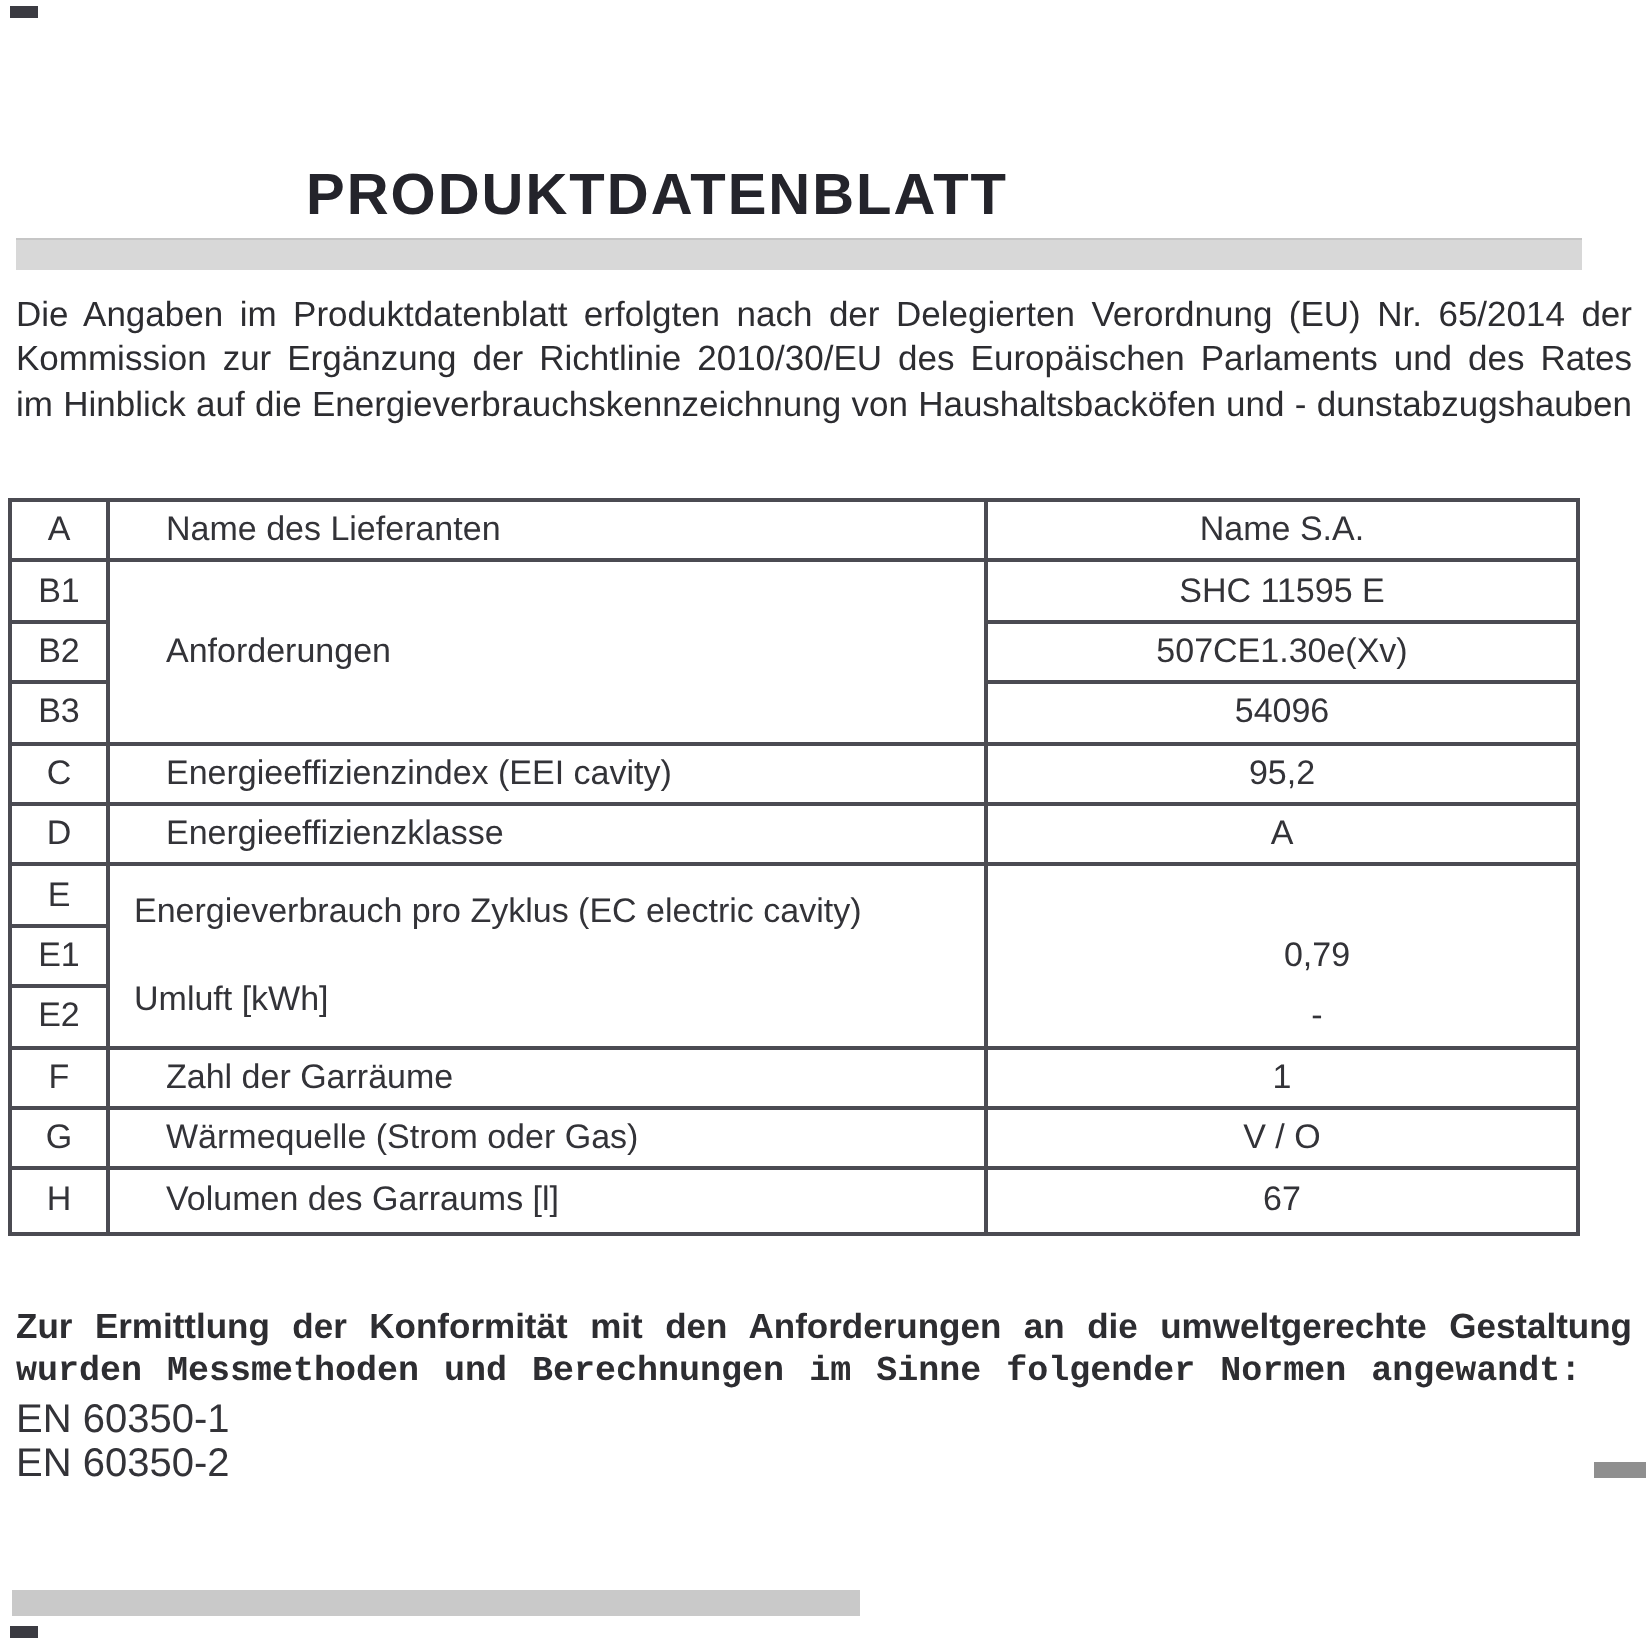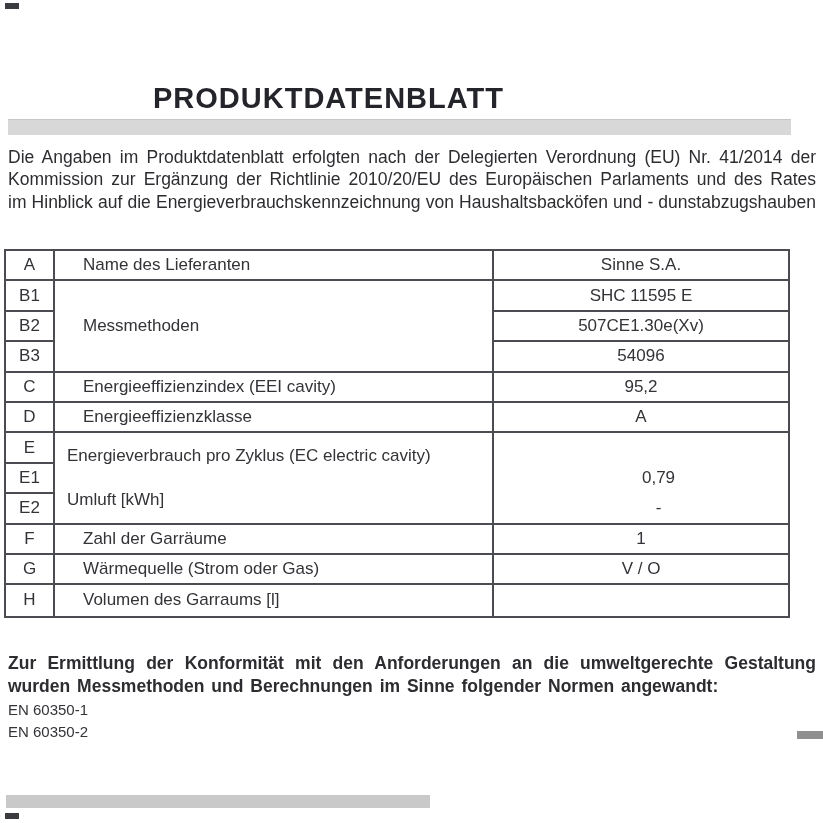--- a/index.html
+++ b/index.html
@@ -53,45 +53,45 @@
   .span3{grid-row-end:span 3;}
   .last{border-bottom:none;}
   .stack{flex-direction:column;align-items:stretch;padding:0;}
   .stack .ln{flex:1;display:flex;align-items:center;}
   .stack.lbl .ln{padding-left:12px;}
   .stack.val .ln{justify-content:center;padding-left:35px;}
 
   
   .footer-para{left:8px;top:652px;width:808px;font-size:17.5px;font-weight:700;color:#2d2d31;}
   .footer-para .l1{text-align:justify;text-align-last:justify;line-height:23px;}
-  .footer-para .l2{line-height:23px;word-spacing:2px;}
-  .norm{left:8px;width:300px;font-size:15px;font-weight:400;color:#333338;line-height:22px;}
+  .footer-para .l2{line-height:23px;word-spacing:2px;font-family:Liberation Mono, monospace;}
+  .norm{left:8px;width:300px;font-size:20px;font-weight:400;color:#333338;line-height:22px;}
 </style>
 </head>
 <body>
 
 <div class="abs mark-dark" style="left:5px;top:3px;width:14px;height:6px;"></div>
 
 <div class="abs title">PRODUKTDATENBLATT</div>
 <div class="abs bar-light" style="left:8px;top:119px;width:783px;height:16px;"></div>
 
 <div class="abs intro">
-  <div class="jline">Die Angaben im Produktdatenblatt erfolgten nach der Delegierten Verordnung (EU) Nr. 41/2014 der</div>
-  <div class="jline">Kommission zur Ergänzung der Richtlinie 2010/20/EU des Europäischen Parlaments und des Rates</div>
+  <div class="jline">Die Angaben im Produktdatenblatt erfolgten nach der Delegierten Verordnung (EU) Nr. 65/2014 der</div>
+  <div class="jline">Kommission zur Ergänzung der Richtlinie 2010/30/EU des Europäischen Parlaments und des Rates</div>
   <div class="jline">im Hinblick auf die Energieverbrauchskennzeichnung von Haushaltsbacköfen und - dunstabzugshauben</div>
 </div>
 
 <div class="abs sheet-table">
 
   <div class="cell c1 r1">A</div>
   <div class="cell c2 r1">Name des Lieferanten</div>
-  <div class="cell c3 r1">Sinne S.A.</div>
+  <div class="cell c3 r1">Name S.A.</div>
 
   <div class="cell c1 r2">B1</div>
-  <div class="cell c2 r2 span3">Messmethoden</div>
+  <div class="cell c2 r2 span3">Anforderungen</div>
   <div class="cell c3 r2">SHC 11595 E</div>
   <div class="cell c1 r3">B2</div>
   <div class="cell c3 r3">507CE1.30e(Xv)</div>
   <div class="cell c1 r4">B3</div>
   <div class="cell c3 r4">54096</div>
 
   <div class="cell c1 r5">C</div>
   <div class="cell c2 r5">Energieeffizienzindex (EEI cavity)</div>
   <div class="cell c3 r5">95,2</div>
 
@@ -115,20 +115,21 @@
   <div class="cell c1 r10">F</div>
   <div class="cell c2 r10">Zahl der Garräume</div>
   <div class="cell c3 r10">1</div>
 
   <div class="cell c1 r11">G</div>
   <div class="cell c2 r11">Wärmequelle (Strom oder Gas)</div>
   <div class="cell c3 r11">V / O</div>
 
   <div class="cell c1 r12 last">H</div>
   <div class="cell c2 r12 last">Volumen des Garraums [l]</div>
+  <div class="cell c3 r12 last">67</div>
 </div>
 
 <div class="abs footer-para">
   <div class="l1">Zur Ermittlung der Konformität mit den Anforderungen an die umweltgerechte Gestaltung</div>
   <div class="l2">wurden Messmethoden und Berechnungen im Sinne folgender Normen angewandt:</div>
 </div>
 <div class="abs norm" style="top:699px;">EN 60350-1</div>
 <div class="abs norm" style="top:721px;">EN 60350-2</div>
 
 <div class="abs mark-gray" style="left:797px;top:731px;width:26px;height:8px;"></div>

